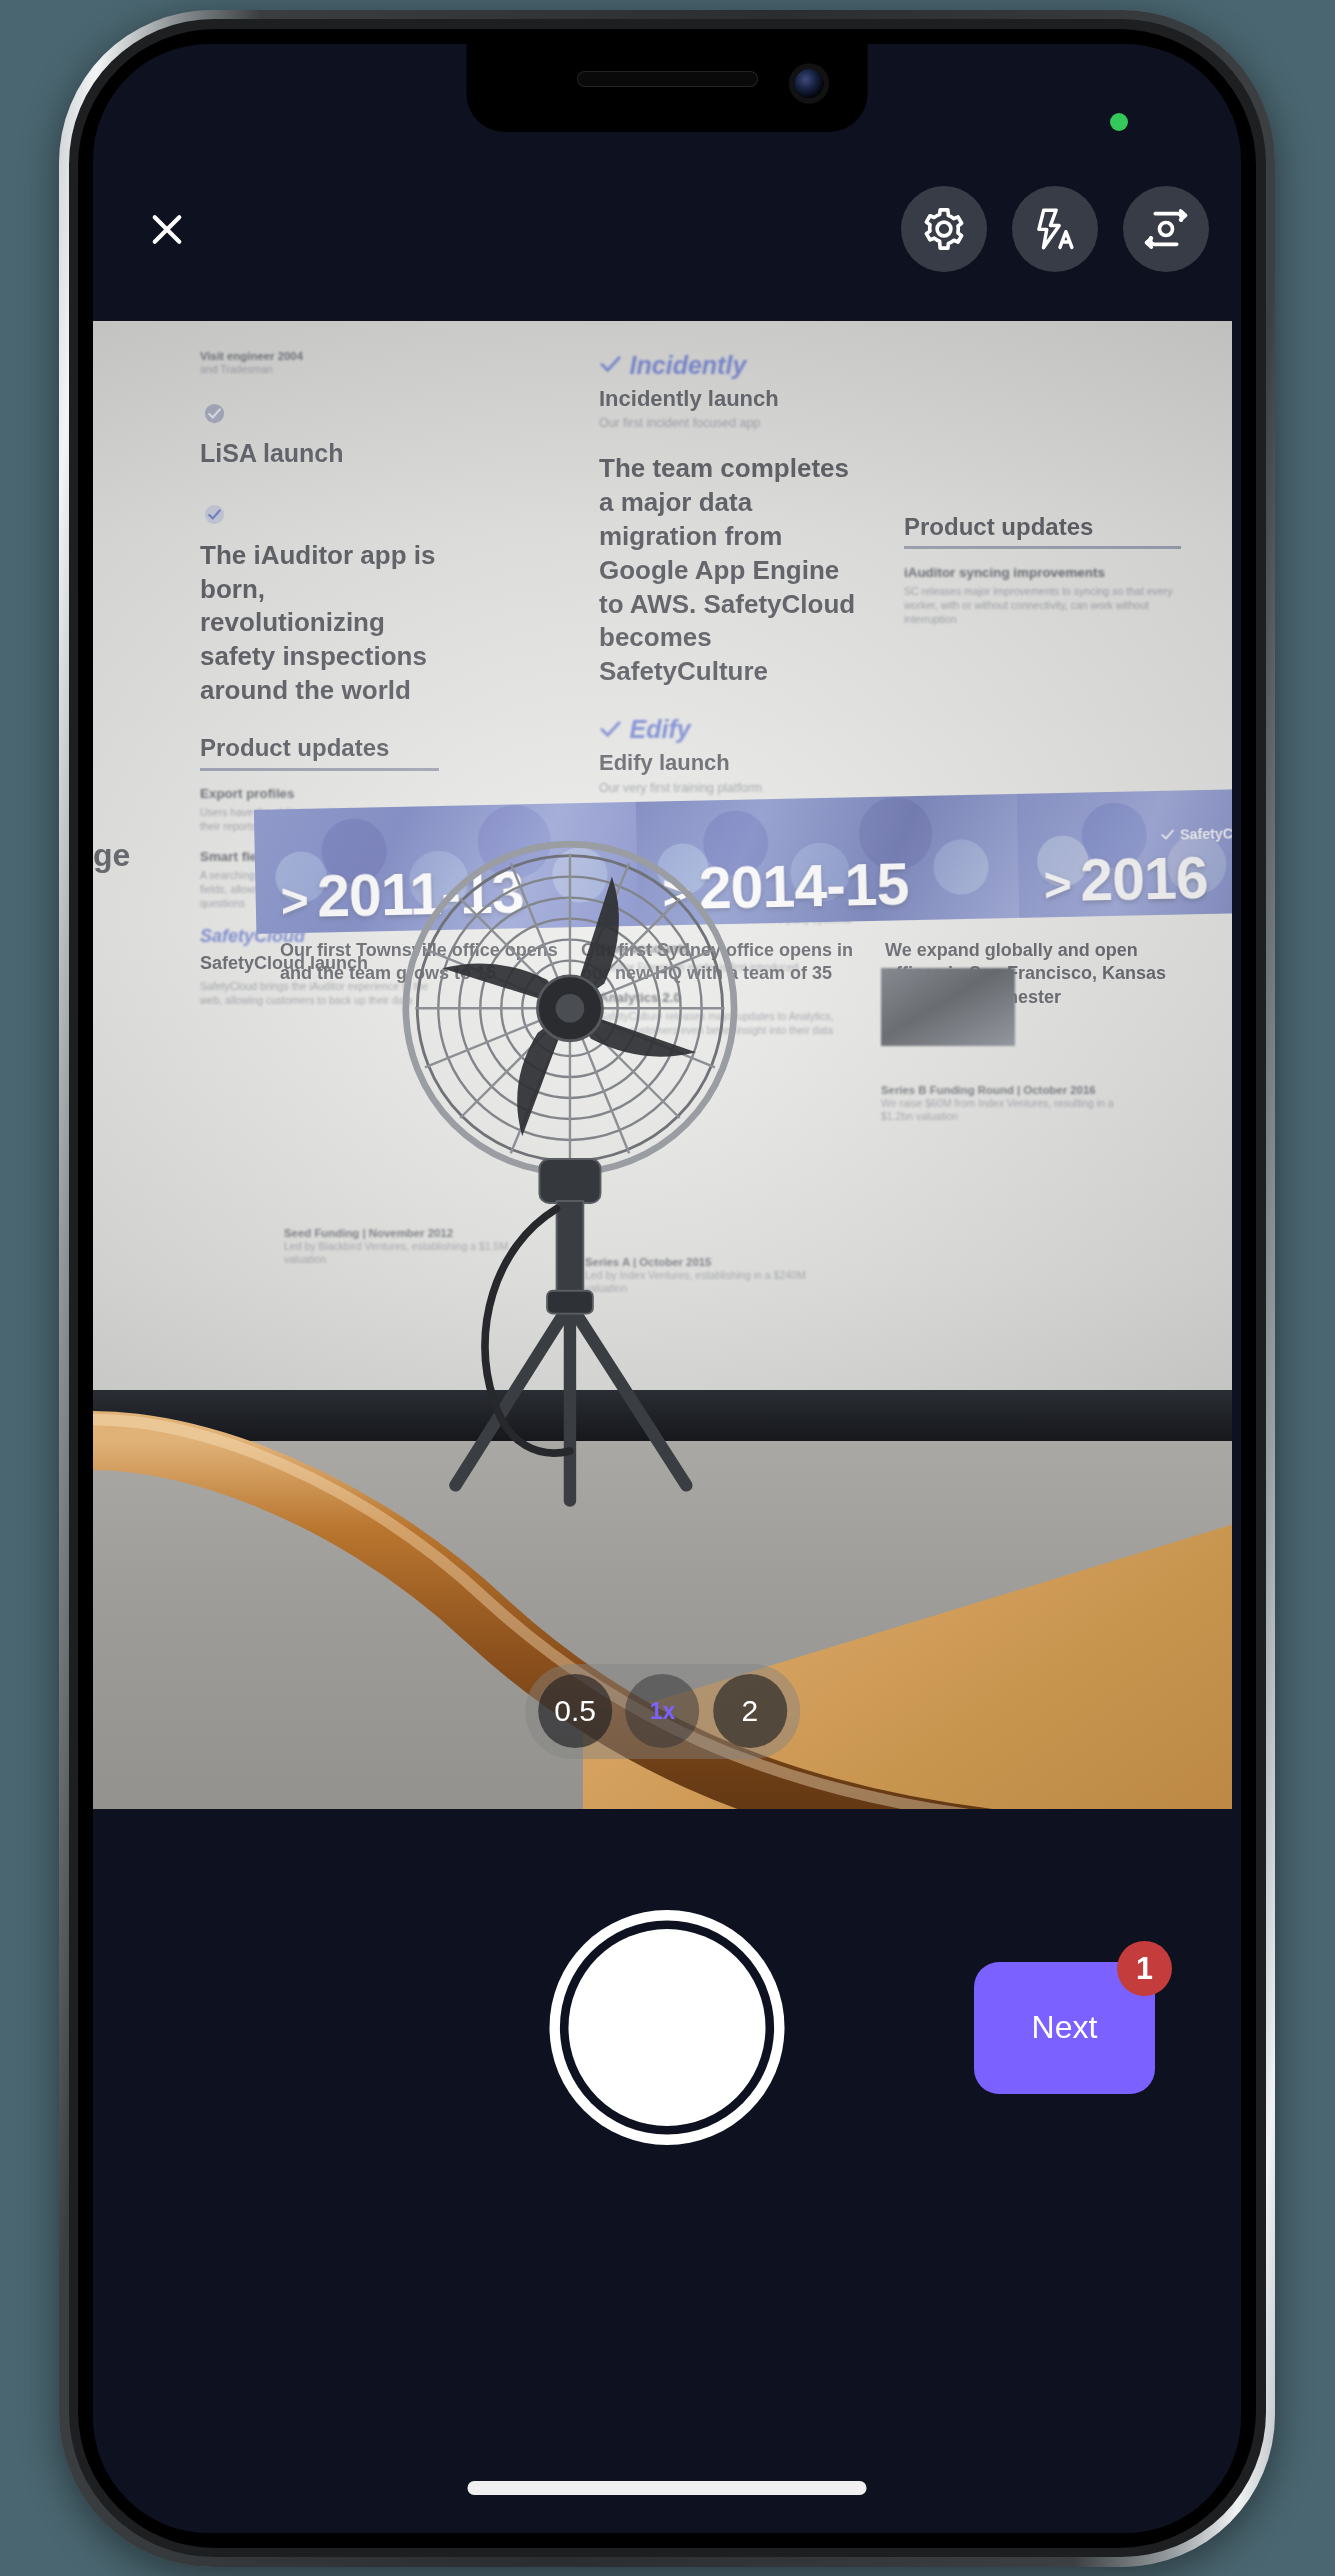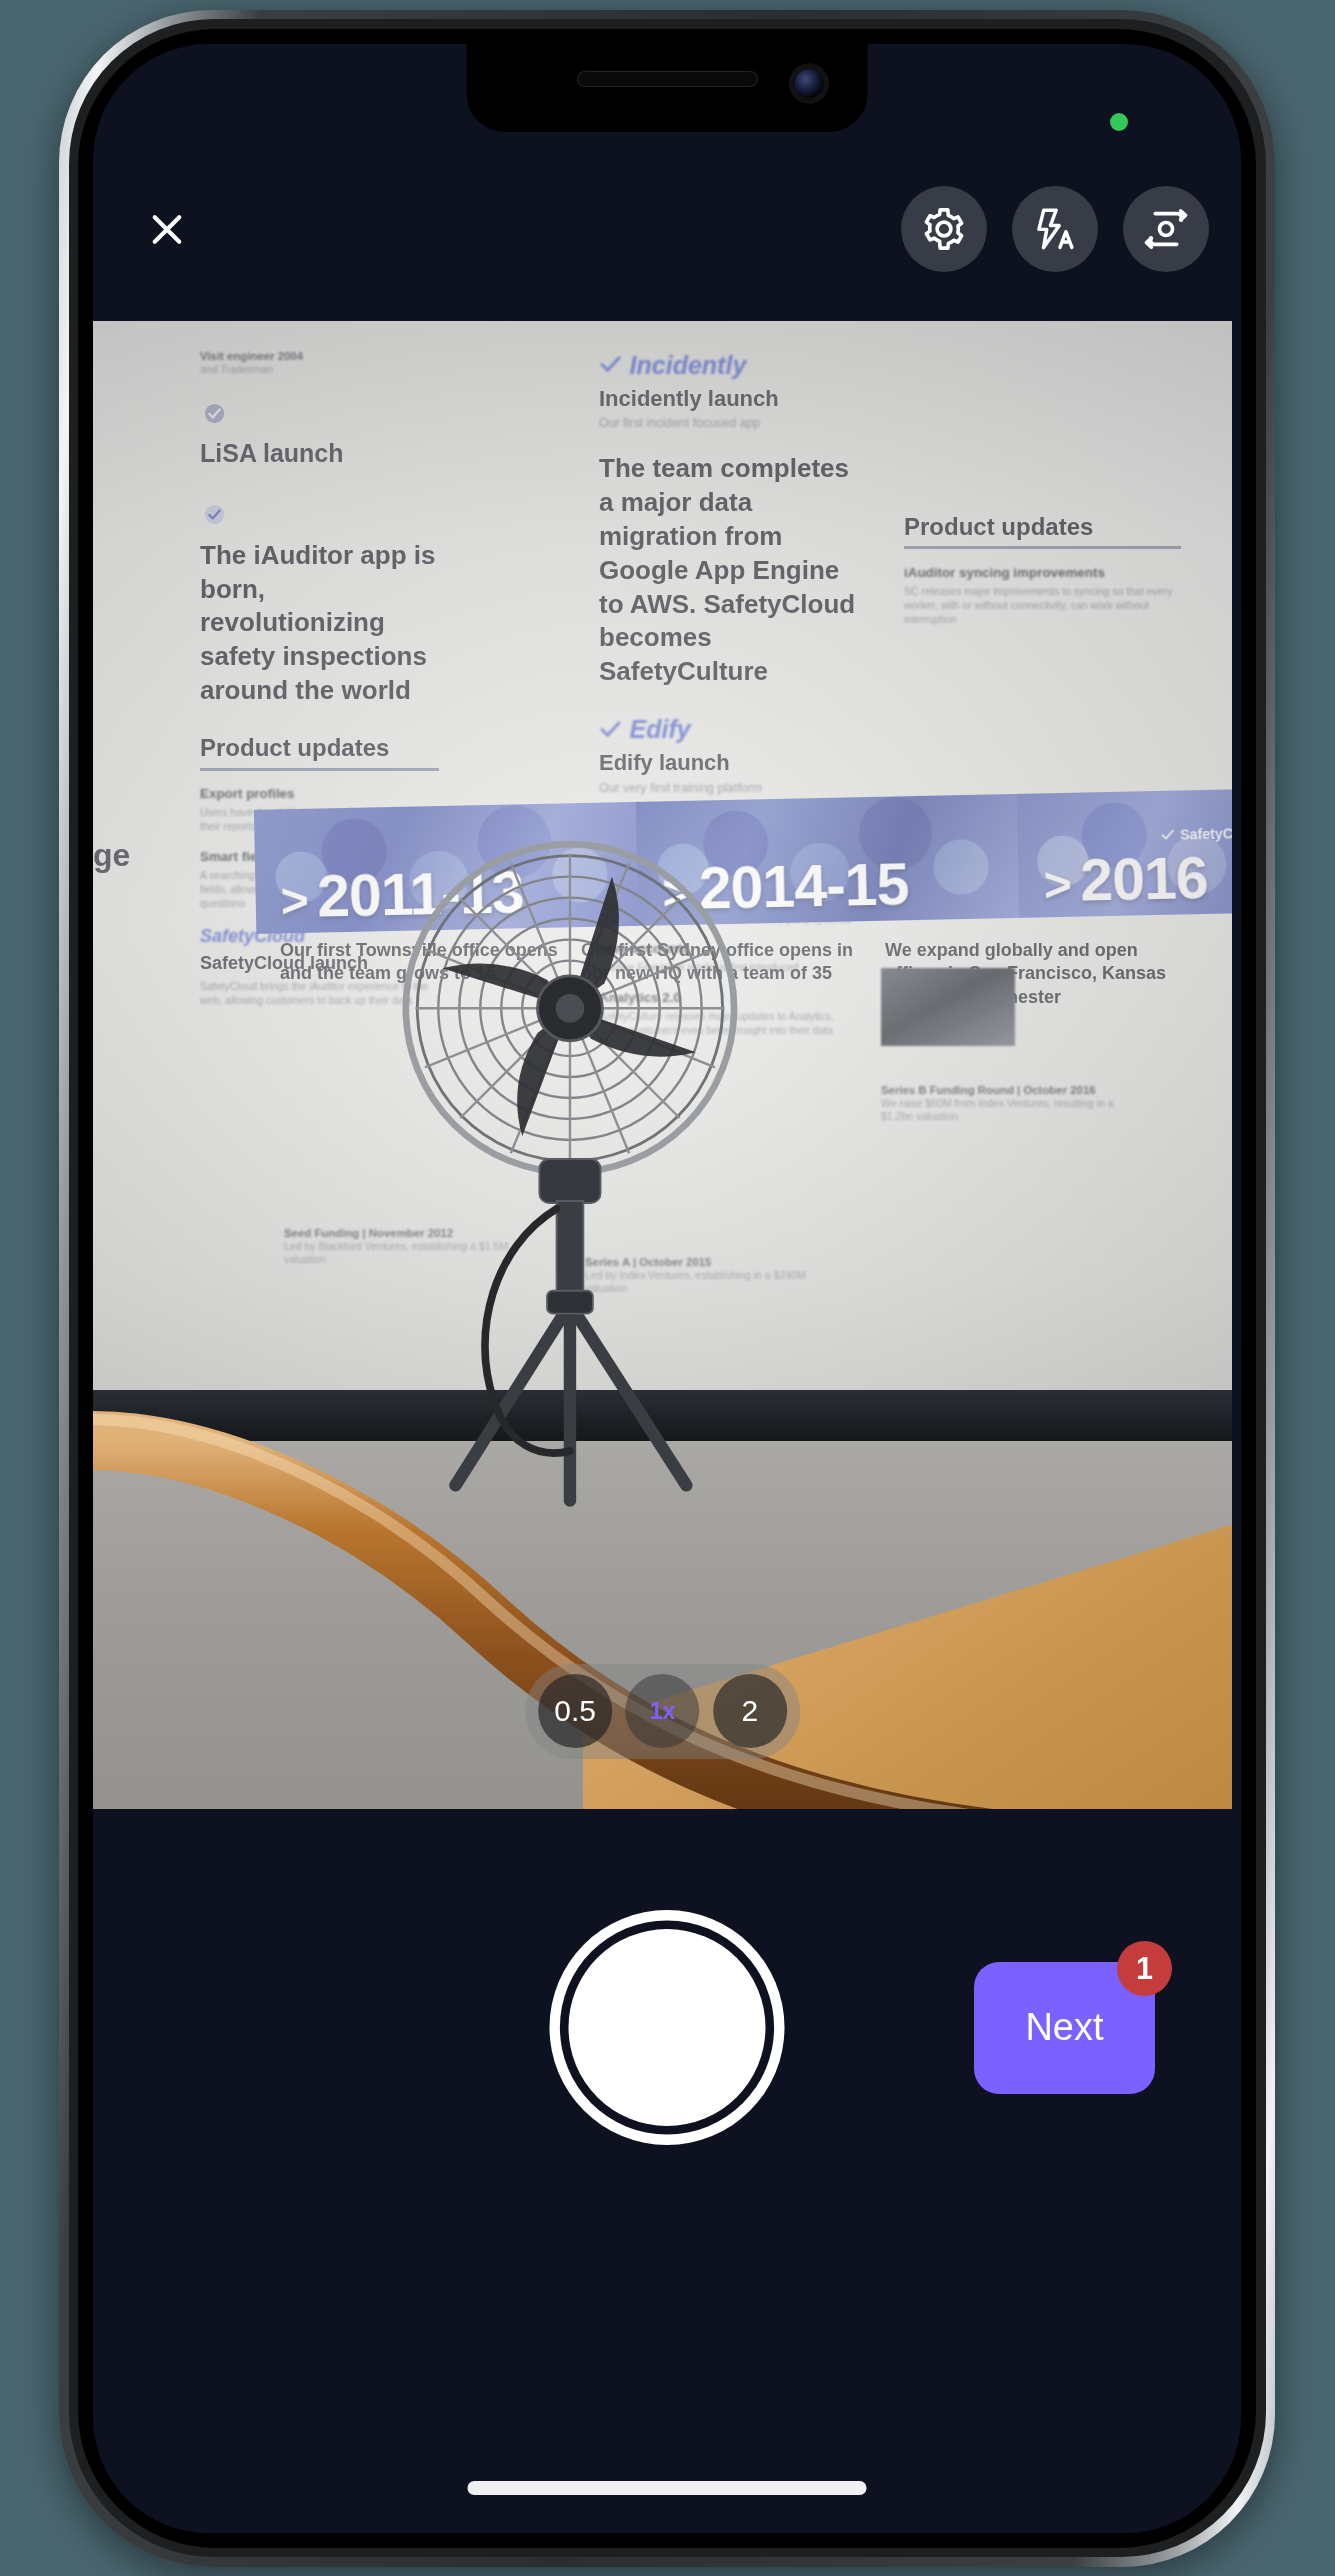--- a/index.html
+++ b/index.html
@@ -264,21 +264,21 @@
     position: absolute; left: 50%; transform: translateX(-50%);
     top: 120px; width: 197px; height: 197px; border-radius: 50%;
     background: #fff;
     box-shadow: 0 0 0 8.6px #0d1120, 0 0 0 19px #fff;
     cursor: pointer;
   }
   #next-wrap { position: absolute; right: 86px; top: 153px; }
   #next-button {
     width: 181px; height: 132px; border-radius: 25px;
     background: #7b61ff; color: #fff;
-    font-size: 38px; font-weight: 500;
+    font-size: 32px; font-weight: 500;
     display:flex; align-items:center; justify-content:center;
     cursor: pointer;
   }
   #next-badge {
     position: absolute; right: -17px; top: -21px;
     min-width: 55px; height: 55px; padding: 0 11.4px;
     border-radius: 28px; background: #c43c3c;
     color: #fff; font-size: 30.5px; font-weight: 600;
     display:flex; align-items:center; justify-content:center;
   }

